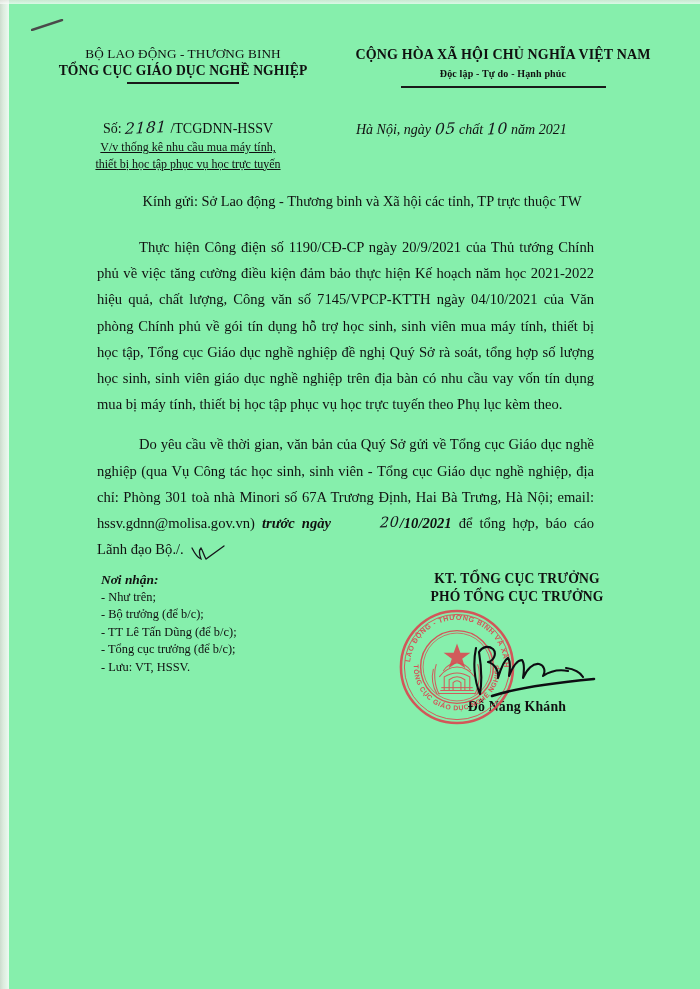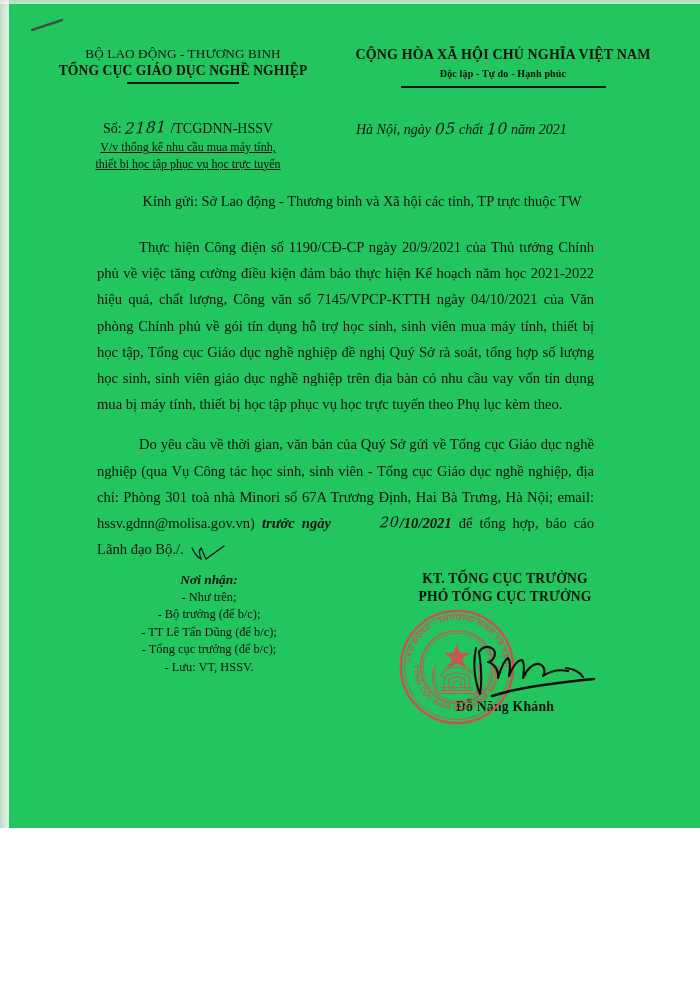--- a/index.html
+++ b/index.html
@@ -7,22 +7,22 @@
     padding: 0;
     background: #ffffff;
   }
   body {
     font-family: "Liberation Serif", "DejaVu Serif", serif;
     color: #101010;
   }
   #page {
     position: relative;
     width: 700px;
-    height: 828px;
-    background: #22c55e;
+    height: 989px;
+    background: #86efac;
     overflow: hidden;
   }
   
   .scan-edge-left {
     position: absolute;
     left: 0; top: 0;
     width: 9px; height: 989px;
     background: linear-gradient(to right, #d9d9d4 0%, #ebeae6 35%, #fdfdfd 100%);
     opacity: .85;
   }
@@ -155,38 +155,37 @@
     display: inline-block;
     width: 46px;
     height: 16px;
     vertical-align: -7px;
     margin-left: 3px;
   }
 
   
   .noi-nhan {
     position: absolute;
-    left: 84px; top: 571px;
+    left: 101px; top: 571px;
     width: 250px;
-    text-align: center;
   }
   .noi-nhan-title {
     font-style: italic;
     font-weight: bold;
     font-size: 13.4px;
     line-height: 18px;
   }
   .noi-nhan-item {
     font-size: 12.4px;
     line-height: 17.4px;
   }
 
   .sign-block {
     position: absolute;
-    left: 380px; top: 570px;
+    left: 392px; top: 570px;
     width: 250px;
     text-align: center;
   }
   .sign-title {
     font-weight: bold;
     font-size: 13.6px;
     line-height: 18px;
     letter-spacing: .2px;
   }
   .sign-name {

